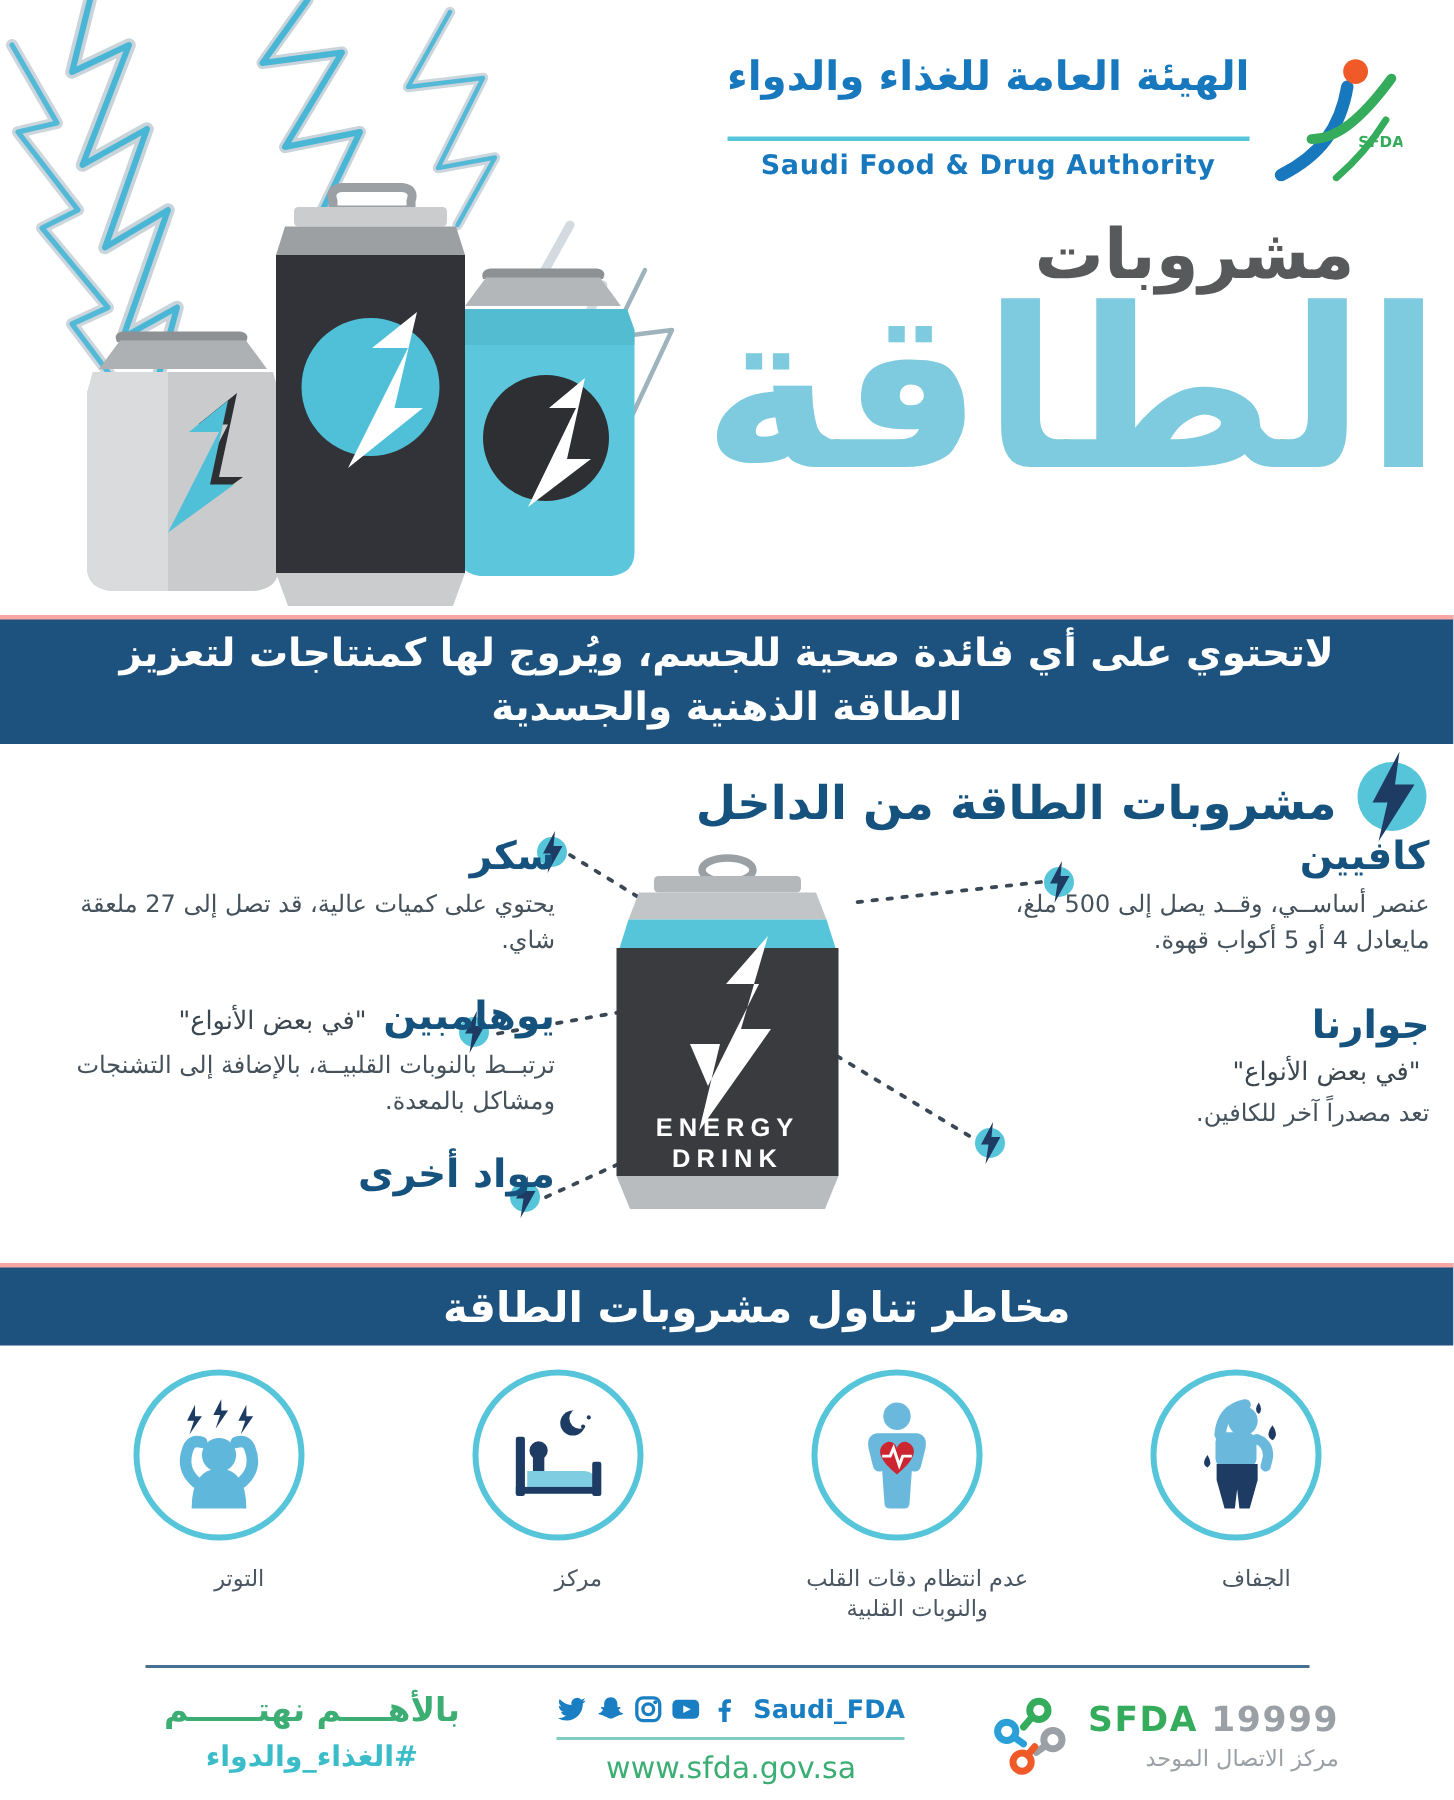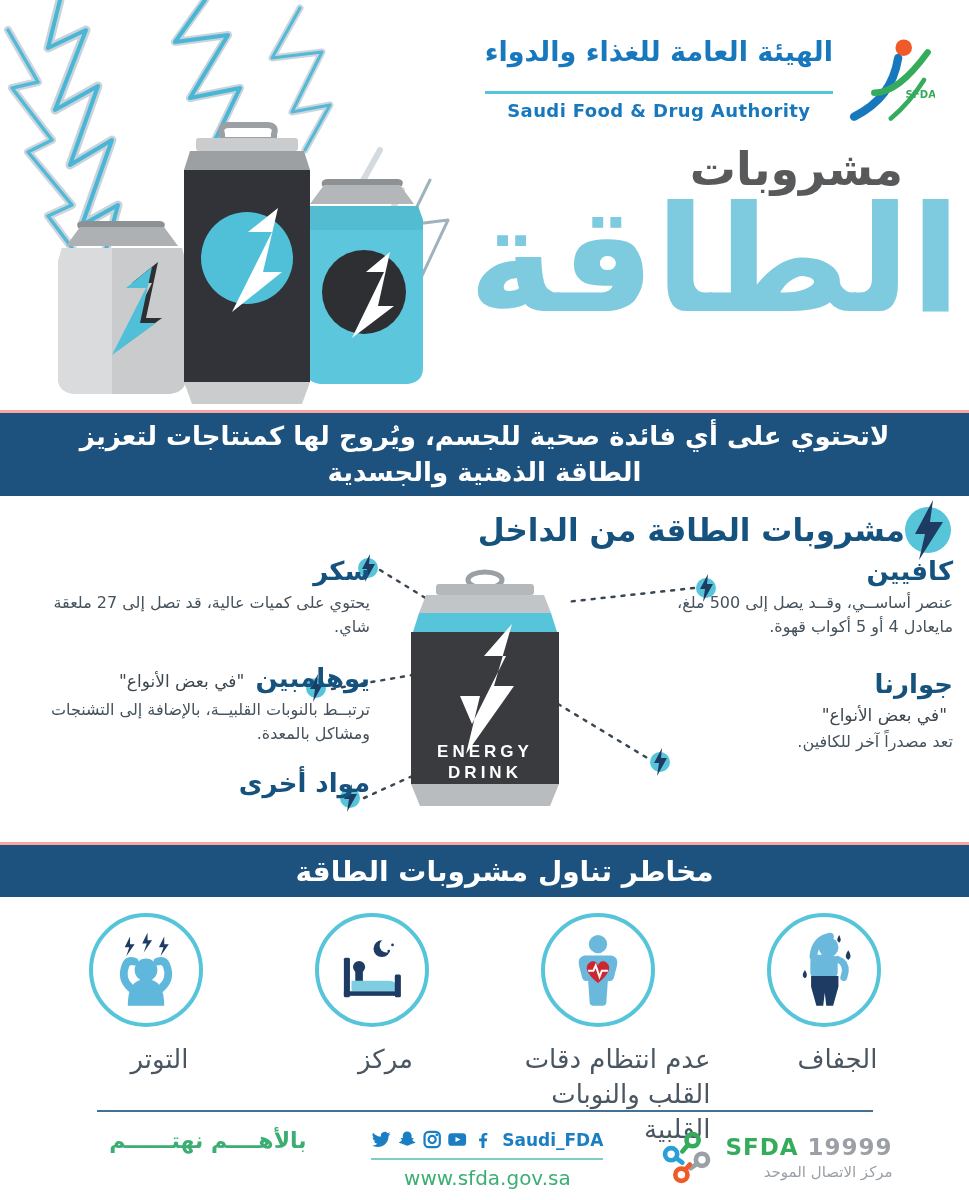--- a/index.html
+++ b/index.html
@@ -19,21 +19,21 @@
   .title-block { position: absolute; top: 142px; right: 8px; text-align: right; direction: rtl; }
   .title-w1 { font-size: 46px; font-weight: bold; color: #58595b; margin-left: 4px; margin-right: 58px; }
   .title-w2 { font-size: 148px; font-weight: bold; color: #7ecbdf; line-height: .92; margin-top: -4px; }
   
   .band { background: #1d527e; border-top: 3px solid #fca5a5; display: flex; align-items: center; justify-content: center; }
   .band-intro { height: 86px; }
   .band-intro .band-text { color:#fff; font-weight: bold; font-size: 26px; line-height: 1.35; text-align: center; max-width: 890px; direction: rtl; }
   .band-risks { height: 55px; padding-left: 40px; }
   .band-risks .band-text { color:#fff; font-weight: bold; font-size: 28px; direction: rtl; }
   
-  .inside-header { height: 58px; display: flex; direction: rtl; align-items: center; padding: 10px 18px 0 0; }
+  .inside-header { height: 58px; display: flex; direction: rtl; align-items: flex-end; padding: 10px 18px 0 0; gap: 14px; }
   .inside-header h2 { font-size: 31px; font-weight: bold; color: #16527e; }
   .bolt-badge { position: relative; width: 46px; height: 46px; flex: 0 0 auto; }
   .bolt-badge .circle { position:absolute; inset:0; border-radius:50%; background:#56c5da; }
   .bolt-badge svg { position:absolute; left:2px; top:-7px; width:42px; height:60px; }
   .inside { position: relative; height: 288px; direction: rtl; }
   .overlay { position: absolute; left:0; top:0; width:969px; height:288px; pointer-events:none; direction:ltr; }
   .col-right { position: absolute; right: 16px; top: 2px; width: 330px; text-align: right; }
   .col-left  { position: absolute; left: 22px; top: 2px; width: 348px; text-align: right; }
   .item { margin-bottom: 20px; }
   .item-title { display:inline; font-size: 26px; font-weight: bold; color: #16527e; }
@@ -42,21 +42,21 @@
   .bolt-dot { position:absolute; width: 20px; height: 20px; }
   .bolt-dot .circle { position:absolute; inset:0; border-radius:50%; background:#56c5da; }
   .bolt-dot svg { position:absolute; left:1px; top:-4px; width:18px; height:28px; }
   .can-wrap { position:absolute; left:50%; transform:translateX(-50%); top: 14px; width: 178px; direction:ltr; }
   
   .risks { height: 213px; padding-top: 16px; }
   .risk-row { display:flex; direction: rtl; justify-content:center; }
   .risk { width: 226px; display:flex; flex-direction:column; align-items:center; }
   .risk-circle { width: 114px; height: 114px; border: 4px solid #56c5da; border-radius: 50%; background:#fff; display:flex; align-items:center; justify-content:center; }
   .risk-circle svg { width: 76px; height: 76px; }
-  .risk-label { margin-top: 15px; font-size: 26px; color: #4a5661; text-align:right; line-height: 1.35; direction: rtl; margin-left: 28px; }
+  .risk-label { margin-top: 15px; font-size: 15px; color: #4a5661; text-align:center; line-height: 1.35; direction: rtl; margin-left: 28px; }
   
   .footer { height: 90px; position: relative; }
   .footer-sep { width: 776px; margin: 0 auto; border-top: 2px solid #476f92; }
   .footer-row { display:flex; justify-content:center; align-items:flex-start; gap: 56px; padding-top: 16px; direction: ltr; padding-left: 24px; }
   .f-tagline { width: 215px; text-align:center; }
   .f-tagline .tagline { color:#3cae74; font-size:22px; font-weight:bold; direction:rtl; }
   .f-tagline .hashtag { color:#3bbcc9; font-size:19px; font-weight:bold; margin-top:7px; direction:rtl; }
   .f-social { width: 232px; text-align:center; }
   .icons-row { display:flex; align-items:center; justify-content:center; gap:5px; direction:ltr; }
   .icons-row svg { width:23px; height:23px; fill:#1a7ec2; }
@@ -303,20 +303,21 @@
       <div class="risk-label">التوتر</div>
     </div>
   </div>
 </div>
 
 <div class="footer">
   <div class="footer-sep"></div>
   <div class="footer-row">
     <div class="f-tagline">
       <div class="tagline">بالأهــــم نهتــــــم</div>
+      <div class="hashtag">#الغذاء_والدواء</div>
     </div>
     <div class="f-social">
       <div class="icons-row">
         <svg viewBox="0 0 24 24">
             <path d="M23 5.1c-.8.4-1.7.6-2.6.8.9-.6 1.6-1.5 2-2.5-.9.5-1.9.9-2.9 1.1a4.5 4.5 0 0 0-7.7 4.1A12.8 12.8 0 0 1 2.5 3.9a4.5 4.5 0 0 0 1.4 6 4.4 4.4 0 0 1-2-.6v.1c0 2.2 1.5 4 3.6 4.4-.7.2-1.4.2-2 .1.6 1.8 2.2 3.1 4.2 3.1A9 9 0 0 1 1 18.9a12.7 12.7 0 0 0 6.9 2c8.3 0 12.8-6.9 12.8-12.8v-.6c.9-.6 1.6-1.4 2.3-2.4z"></path>
           </svg>
         <svg viewBox="0 0 24 24">
             <path d="M12 2.5c3.1 0 5.2 2.3 5.2 5.2v2.6c.9.3 1.9-.3 2.4.3.4.5-.7 1.2-1.6 1.7 1 1.9 2.7 2.7 3.9 2.9-.6 1.1-2.4 1.5-3.8 1.6-.3.9-2.1.9-3.1 1.4-1 .5-1.8 1.1-3 1.1s-2-.6-3-1.1c-1-.5-2.8-.5-3.1-1.4-1.4-.1-3.2-.5-3.8-1.6 1.2-.2 2.9-1 3.9-2.9-.9-.5-2-1.2-1.6-1.7.5-.6 1.5 0 2.4-.3V7.7c0-2.9 2.1-5.2 5.2-5.2z"></path>
           </svg>
         <svg viewBox="0 0 24 24">

